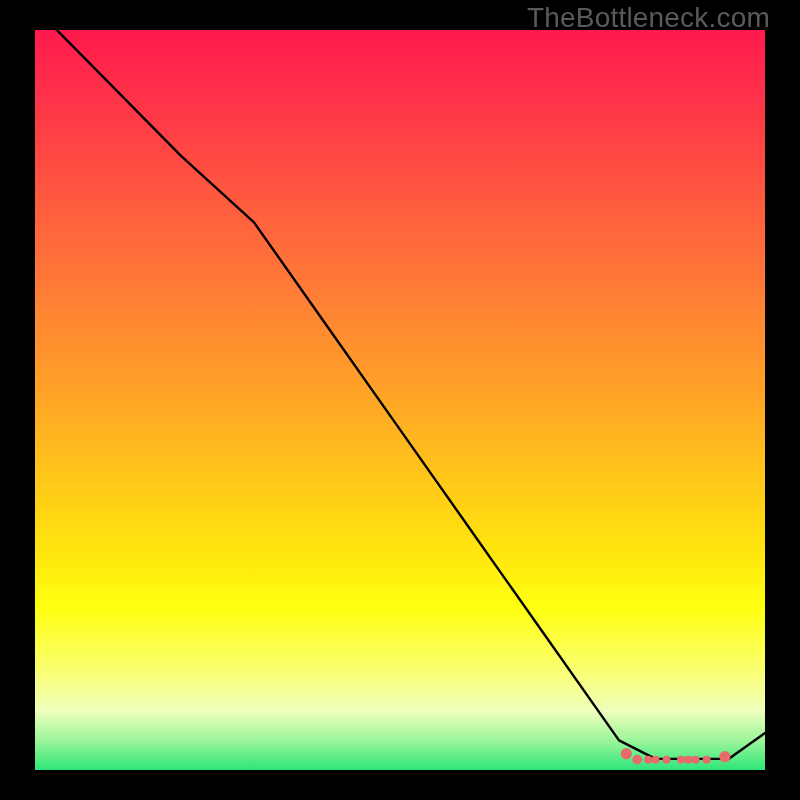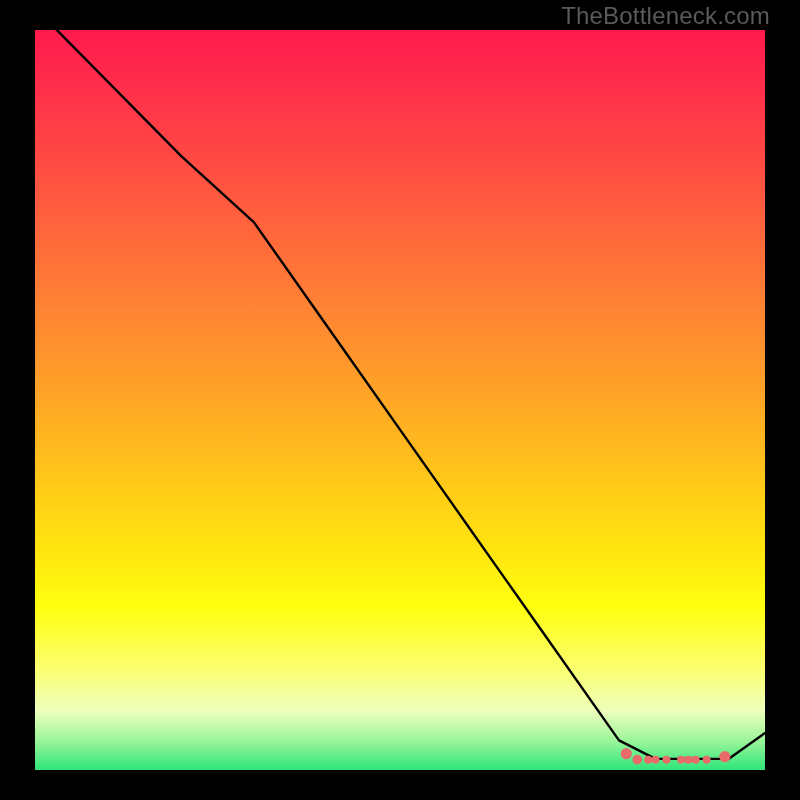--- a/index.html
+++ b/index.html
@@ -14,21 +14,21 @@
   .frame {
     position: relative;
     width: 800px;
     height: 800px;
   }
   .watermark {
     position: absolute;
     top: 2px;
     right: 30px;
     color: #5a5a5a;
-    font-size: 24px;
+    font-size: 28px;
     font-weight: 500;
     letter-spacing: 0.2px;
   }
   .plot-area {
     position: absolute;
     left: 35px;
     top: 30px;
     width: 730px;
     height: 740px;
     

